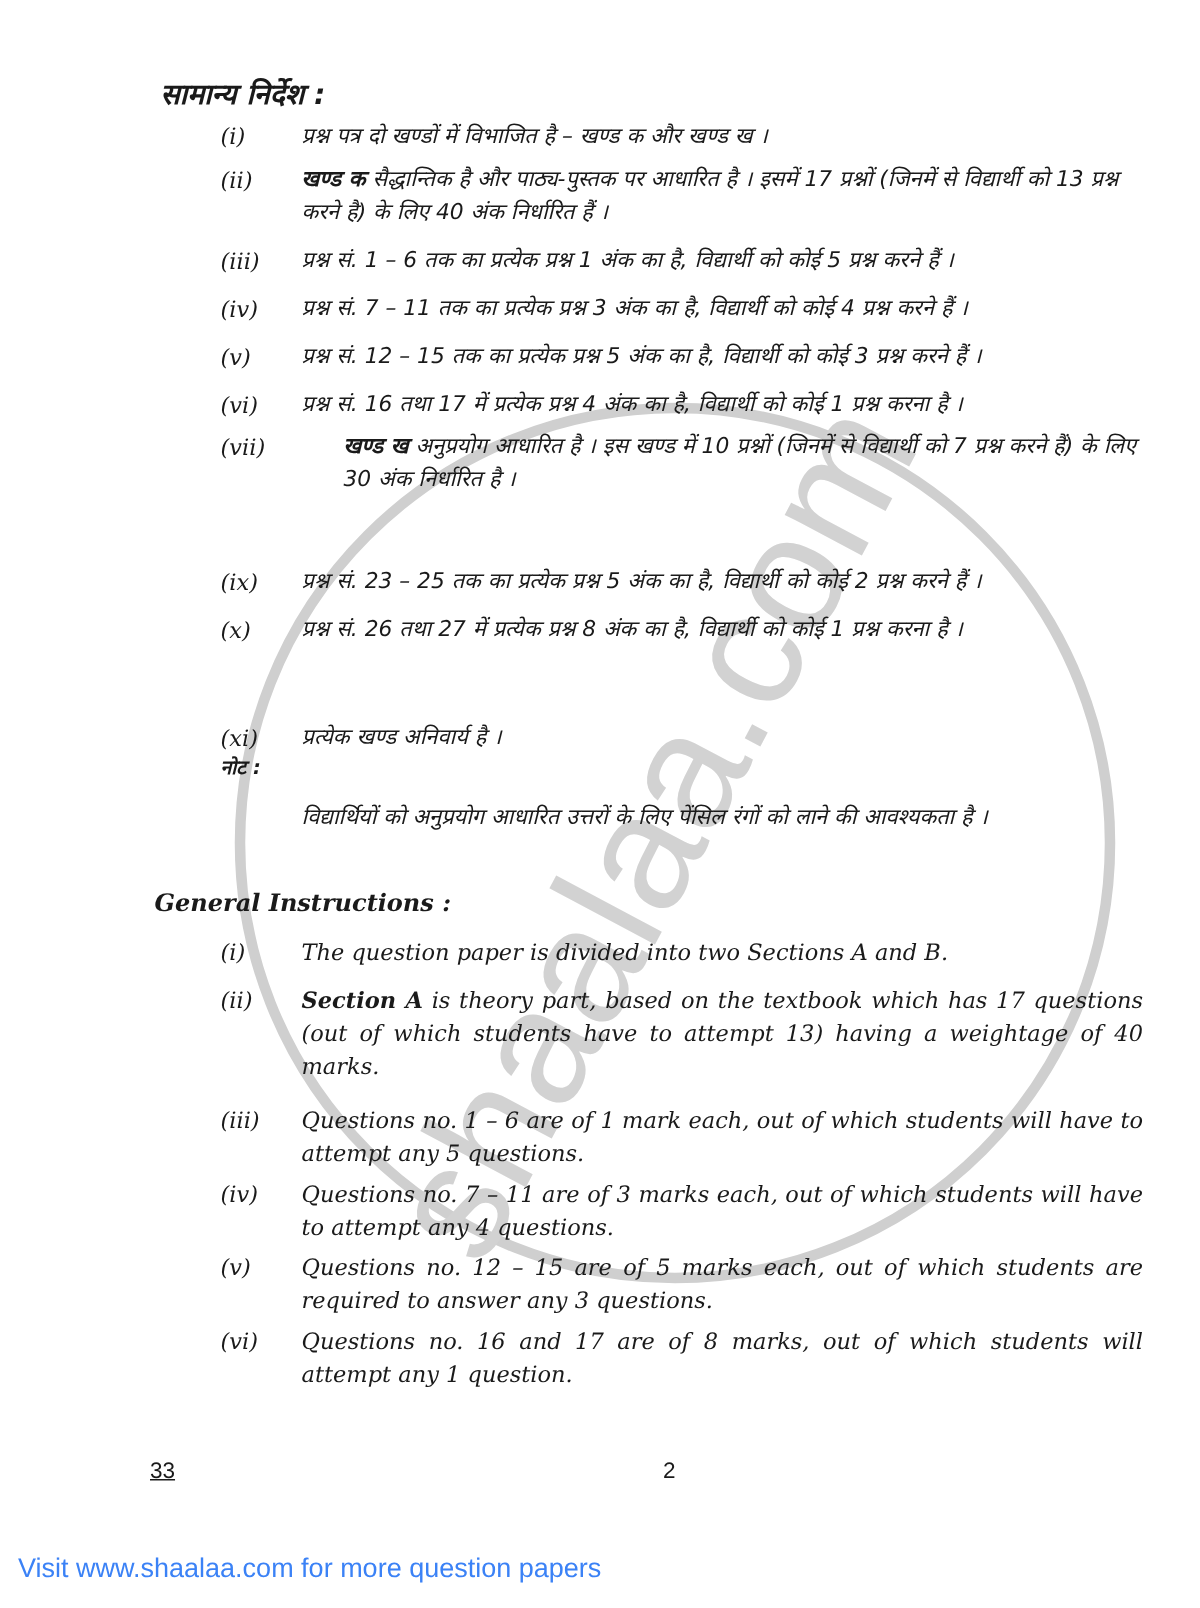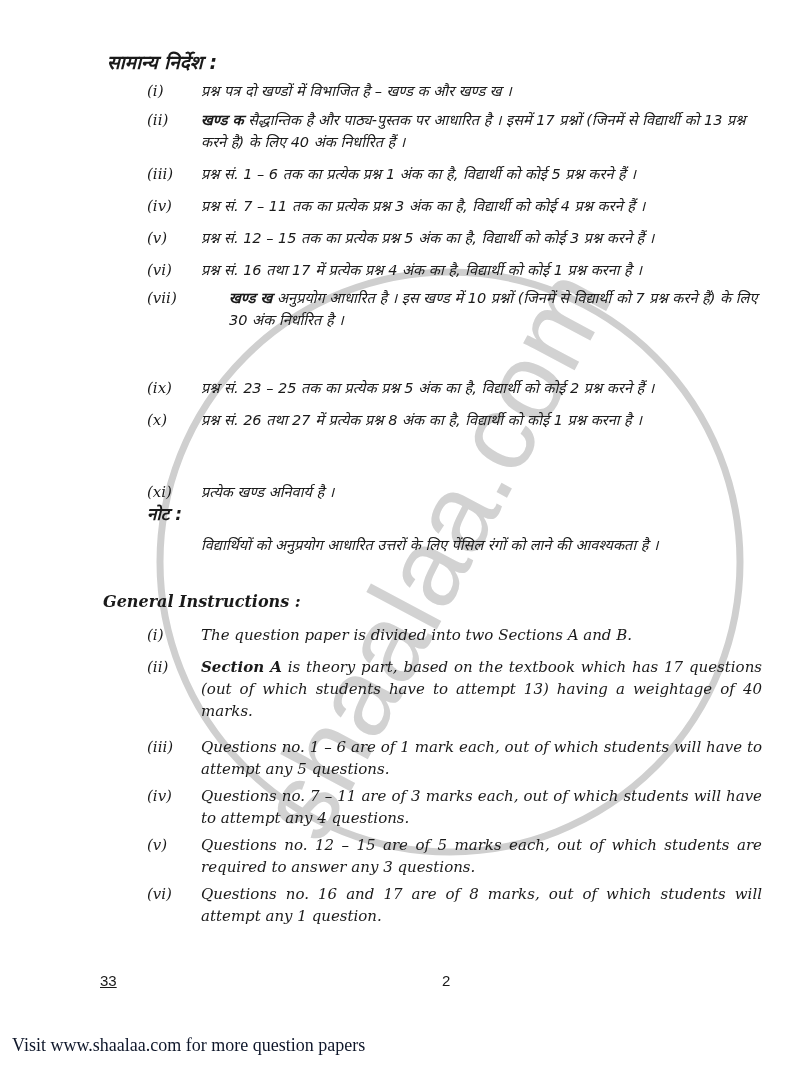--- a/index.html
+++ b/index.html
@@ -28,22 +28,22 @@
     }
     .hi .txt { font-family: "DejaVu Sans", sans-serif; font-size: 14.5px; }
     .en .txt { text-align: justify; text-align-last: left; }
     b { font-weight: bold; }
     .note-body {
       position: absolute; left: 201px; top: 534px; font-style: italic; font-size: 14.5px;
       font-family: "DejaVu Sans", sans-serif; line-height: 22px;
     }
     .footer-num { position: absolute; font-family: "Liberation Sans", sans-serif; font-size: 15px; }
     .visit {
-      position: absolute; left: 12px; top: 1035px; font-family: Liberation Serif, serif;
-      font-size: 18px; color: #0f172a;
+      position: absolute; left: 12px; top: 1035px; font-family: Liberation Sans, sans-serif;
+      font-size: 18px; color: #3b82f6;
     }
   </style>
 </head>
 <body>
 
 <svg class="watermark" viewBox="0 0 600 600">
   <circle cx="300" cy="300" r="290" fill="none" stroke="#cfcfcf" stroke-width="7"></circle>
   <text x="300" y="320" text-anchor="middle" transform="rotate(-62 300 300)" font-family="Liberation Sans, sans-serif" font-size="110" fill="#d2d2d2">shaalaa.com</text>
 </svg>
 
@@ -85,21 +85,21 @@
   </div>
   <div class="item hi" style="top:409px;">
     <span class="num">(x)</span>
     <span class="txt">प्रश्न सं. 26 तथा 27 में प्रत्येक प्रश्न 8 अंक का है, विद्यार्थी को कोई 1 प्रश्न करना है ।</span>
   </div>
   <div class="item hi" style="top:441px;margin-top:40px;">
     <span class="num">(xi)</span>
     <span class="txt">प्रत्येक खण्ड अनिवार्य है ।</span>
   </div>
 
-  <div class="heading" style="left:147px; top:502px; font-family:'DejaVu Sans',sans-serif; font-size:17px;">नोट :</div>
+  <div class="heading" style="left:147px; top:502px; font-family:'DejaVu Sans',sans-serif; font-size:13px;">नोट :</div>
   <div class="note-body">विद्यार्थियों को अनुप्रयोग आधारित उत्तरों के लिए पेंसिल रंगों को लाने की आवश्यकता है ।</div>
 
   <div class="heading" style="left:103px; top:592px;">General Instructions :</div>
 
   <div class="item en" style="top:624px;">
     <span class="num">(i)</span>
     <span class="txt">The question paper is divided into two Sections A and B.</span>
   </div>
   <div class="item en" style="top:656px;">
     <span class="num">(ii)</span>

